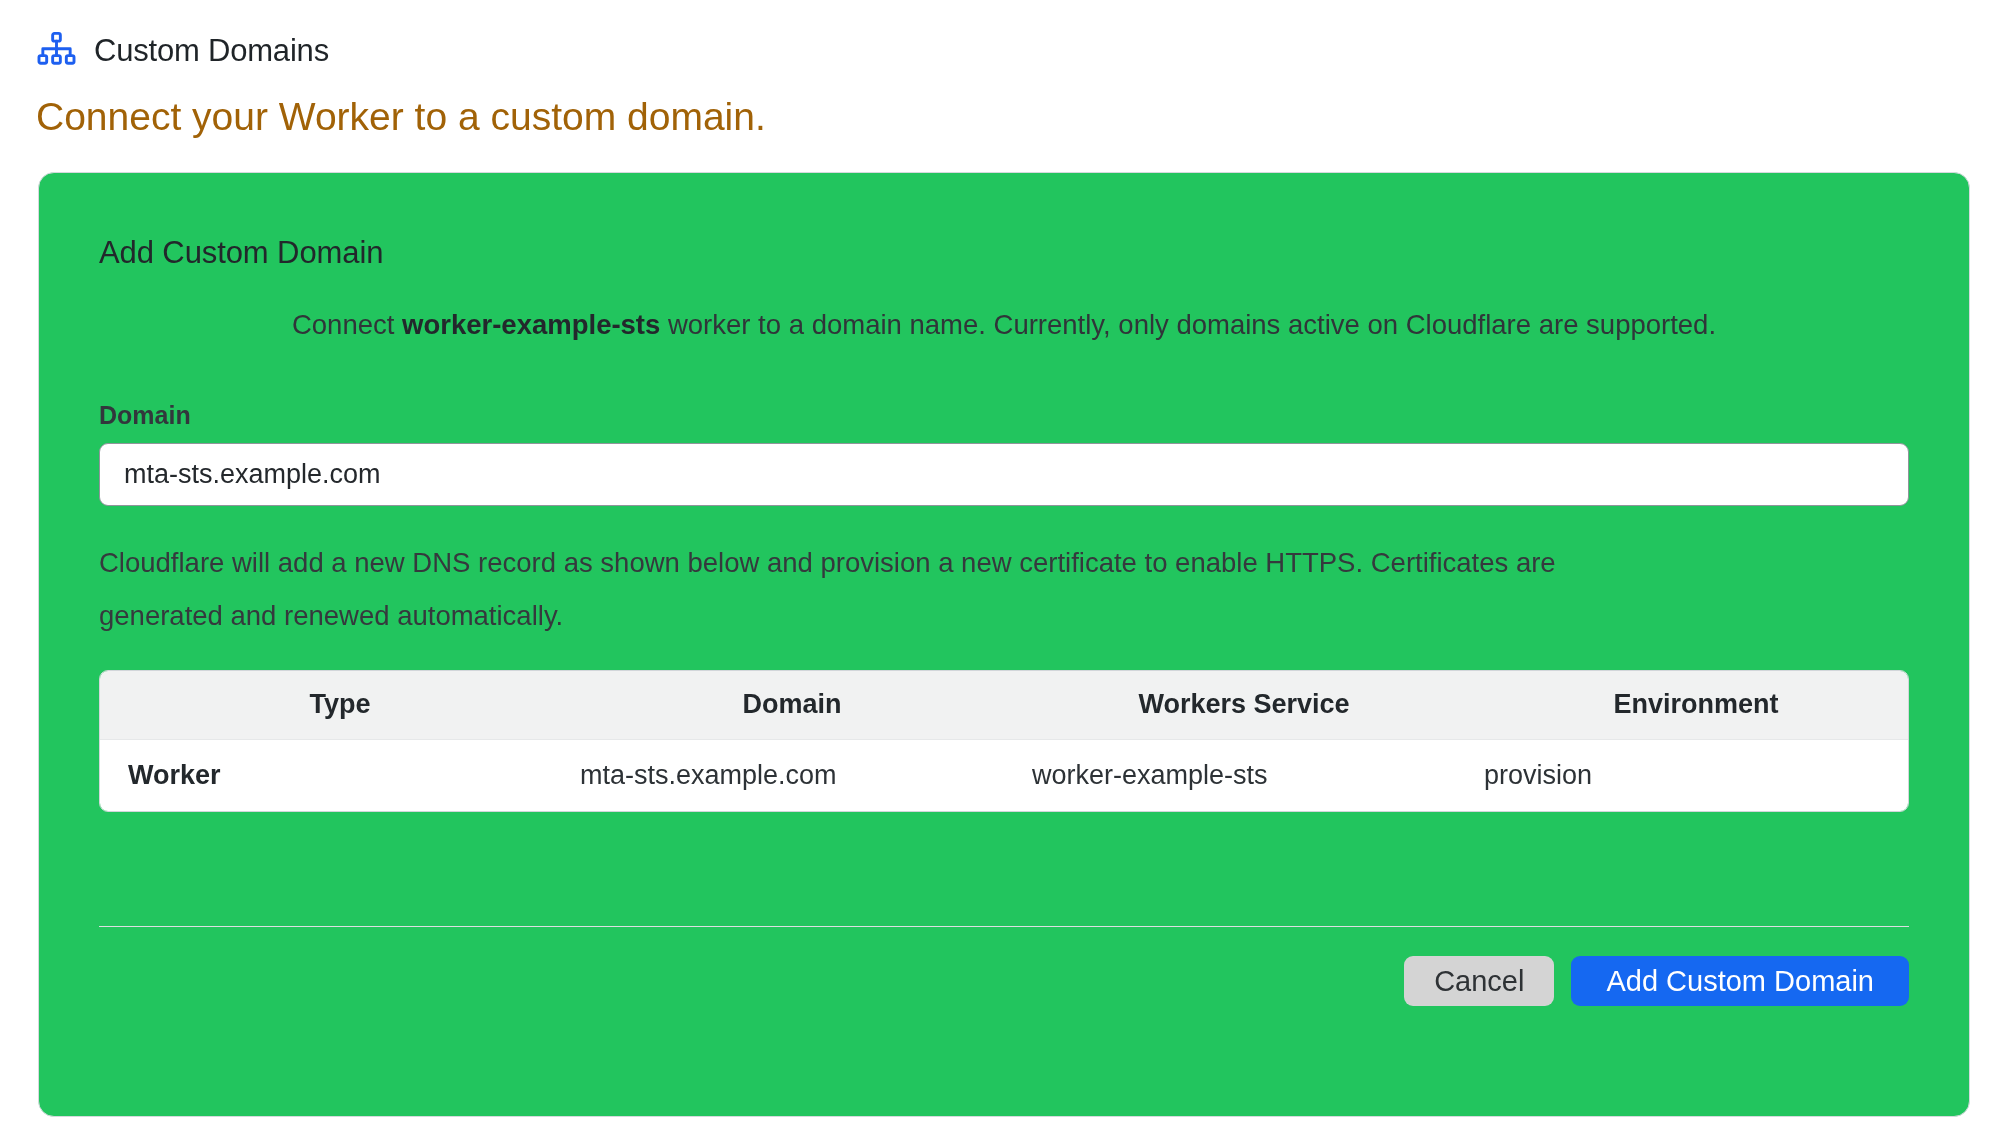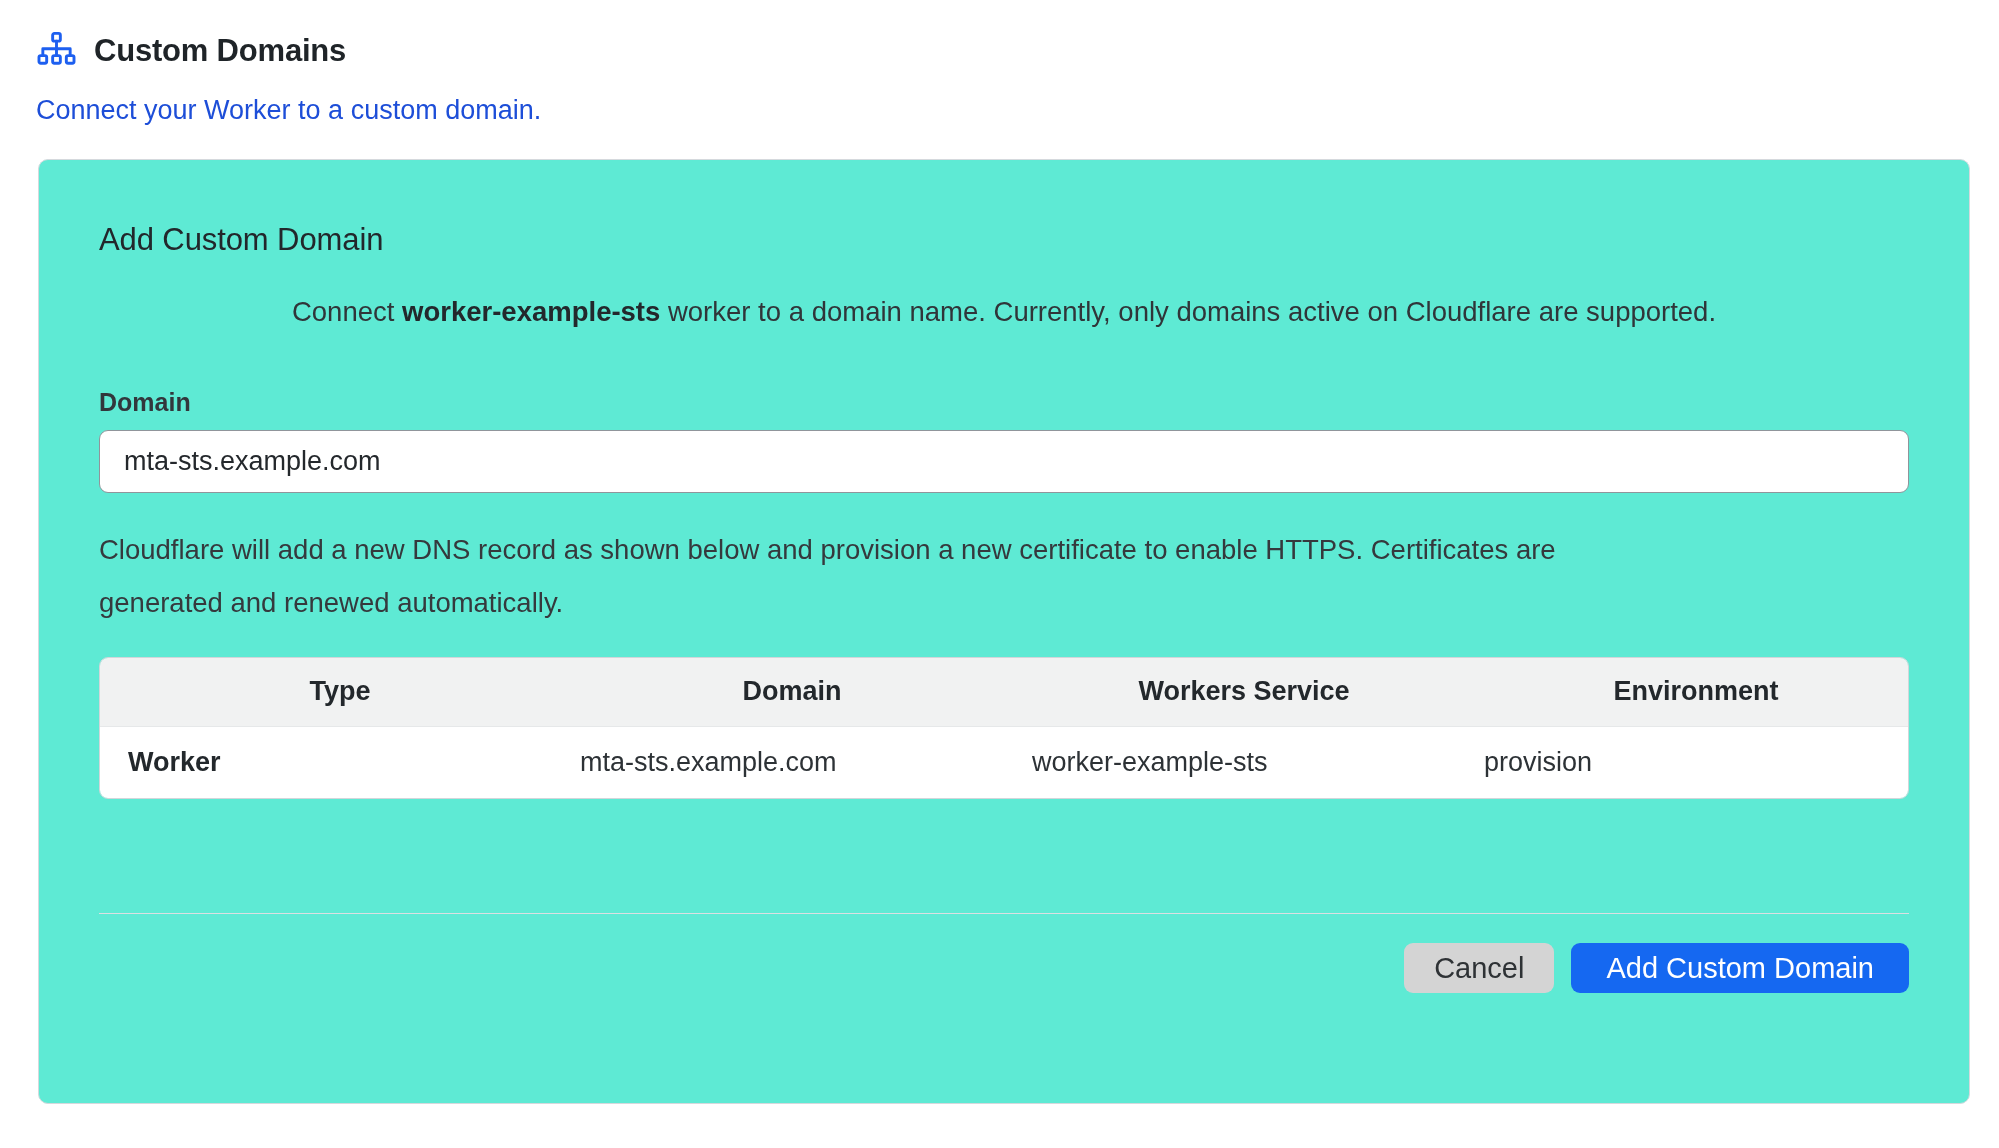--- a/index.html
+++ b/index.html
@@ -16,36 +16,36 @@
   html,body{margin:0;padding:0;}
   body{
     width:1999px;height:1148px;overflow:hidden;background:#ffffff;
     font-family:"Liberation Sans", sans-serif;
     -webkit-font-smoothing:antialiased;
     color:#2d3236;
   }
   .page-header{margin:30px 0 0 36px;}
   .title-row{display:flex;align-items:center;gap:17px;}
   .title-row h1{
-    margin:0;font-size:31px;font-weight:700;color:#1f2428;letter-spacing:-0.2px;
+    margin:0;font-size:31px;font-weight:400;color:#1f2428;letter-spacing:-0.2px;
   }
   .sitemap-icon{width:41px;height:41px;display:block;}
   .subtitle-row{display:flex;align-items:center;gap:24px;margin-top:24px;}
-  .subtitle{font-size:27px;color:#1d4ed8;}
+  .subtitle{font-size:39px;color:#a16207;}
   .docs-badge{
     display:inline-flex;align-items:center;gap:13px;
     background:var(--badge-bg);color:var(--badge-text);
     border:none;border-radius:999px;padding:9px 24px;
     font-size:26px;font-family:inherit;cursor:pointer;line-height:1;
   }
   .book-icon{width:27px;height:27px;display:block;}
 
   .card{
     margin:33px 0 0 38px;width:1932px;height:945px;
-    background:#5eead4;border:1px solid var(--card-border);border-radius:10px;
+    background:#22c55e;border:1px solid var(--card-border);border-radius:16px;
     padding:62px 60px 0 60px;
   }
   .card h2{
     margin:0;font-size:31px;font-weight:400;color:#22272b;line-height:36px;letter-spacing:-0.1px;
   }
   .connect-desc{
     margin:38px 0 0 0;font-size:27.5px;color:#303539;line-height:32px;text-align:center;
   }
   .connect-desc strong{font-weight:700;color:#23282c;}
   .field-label{

